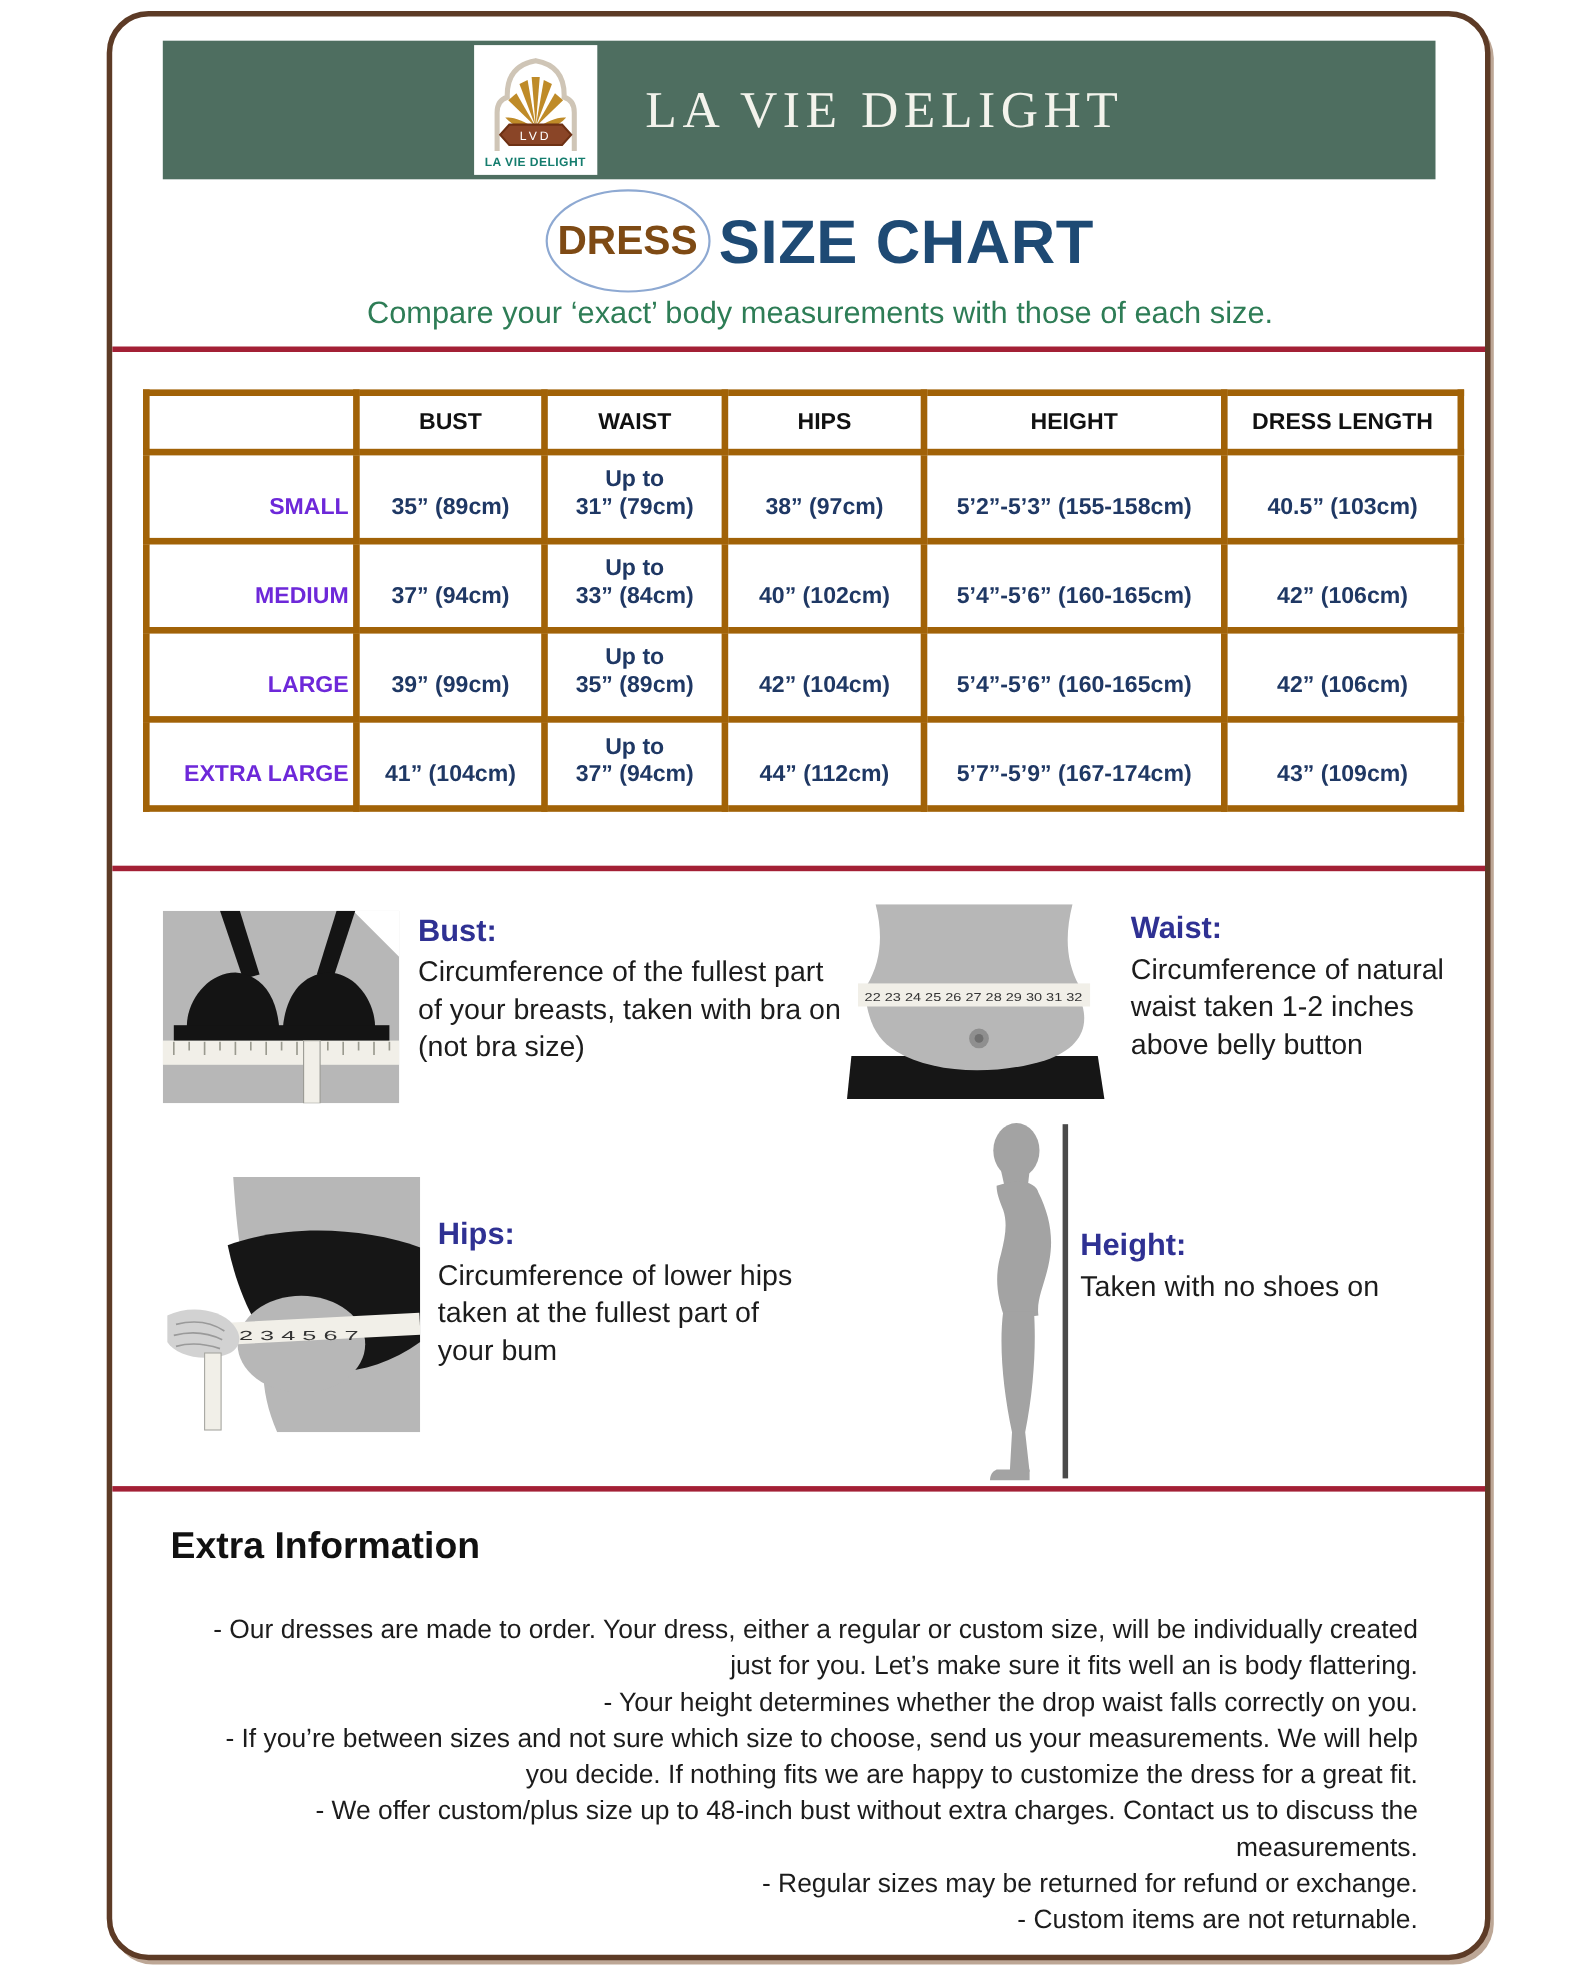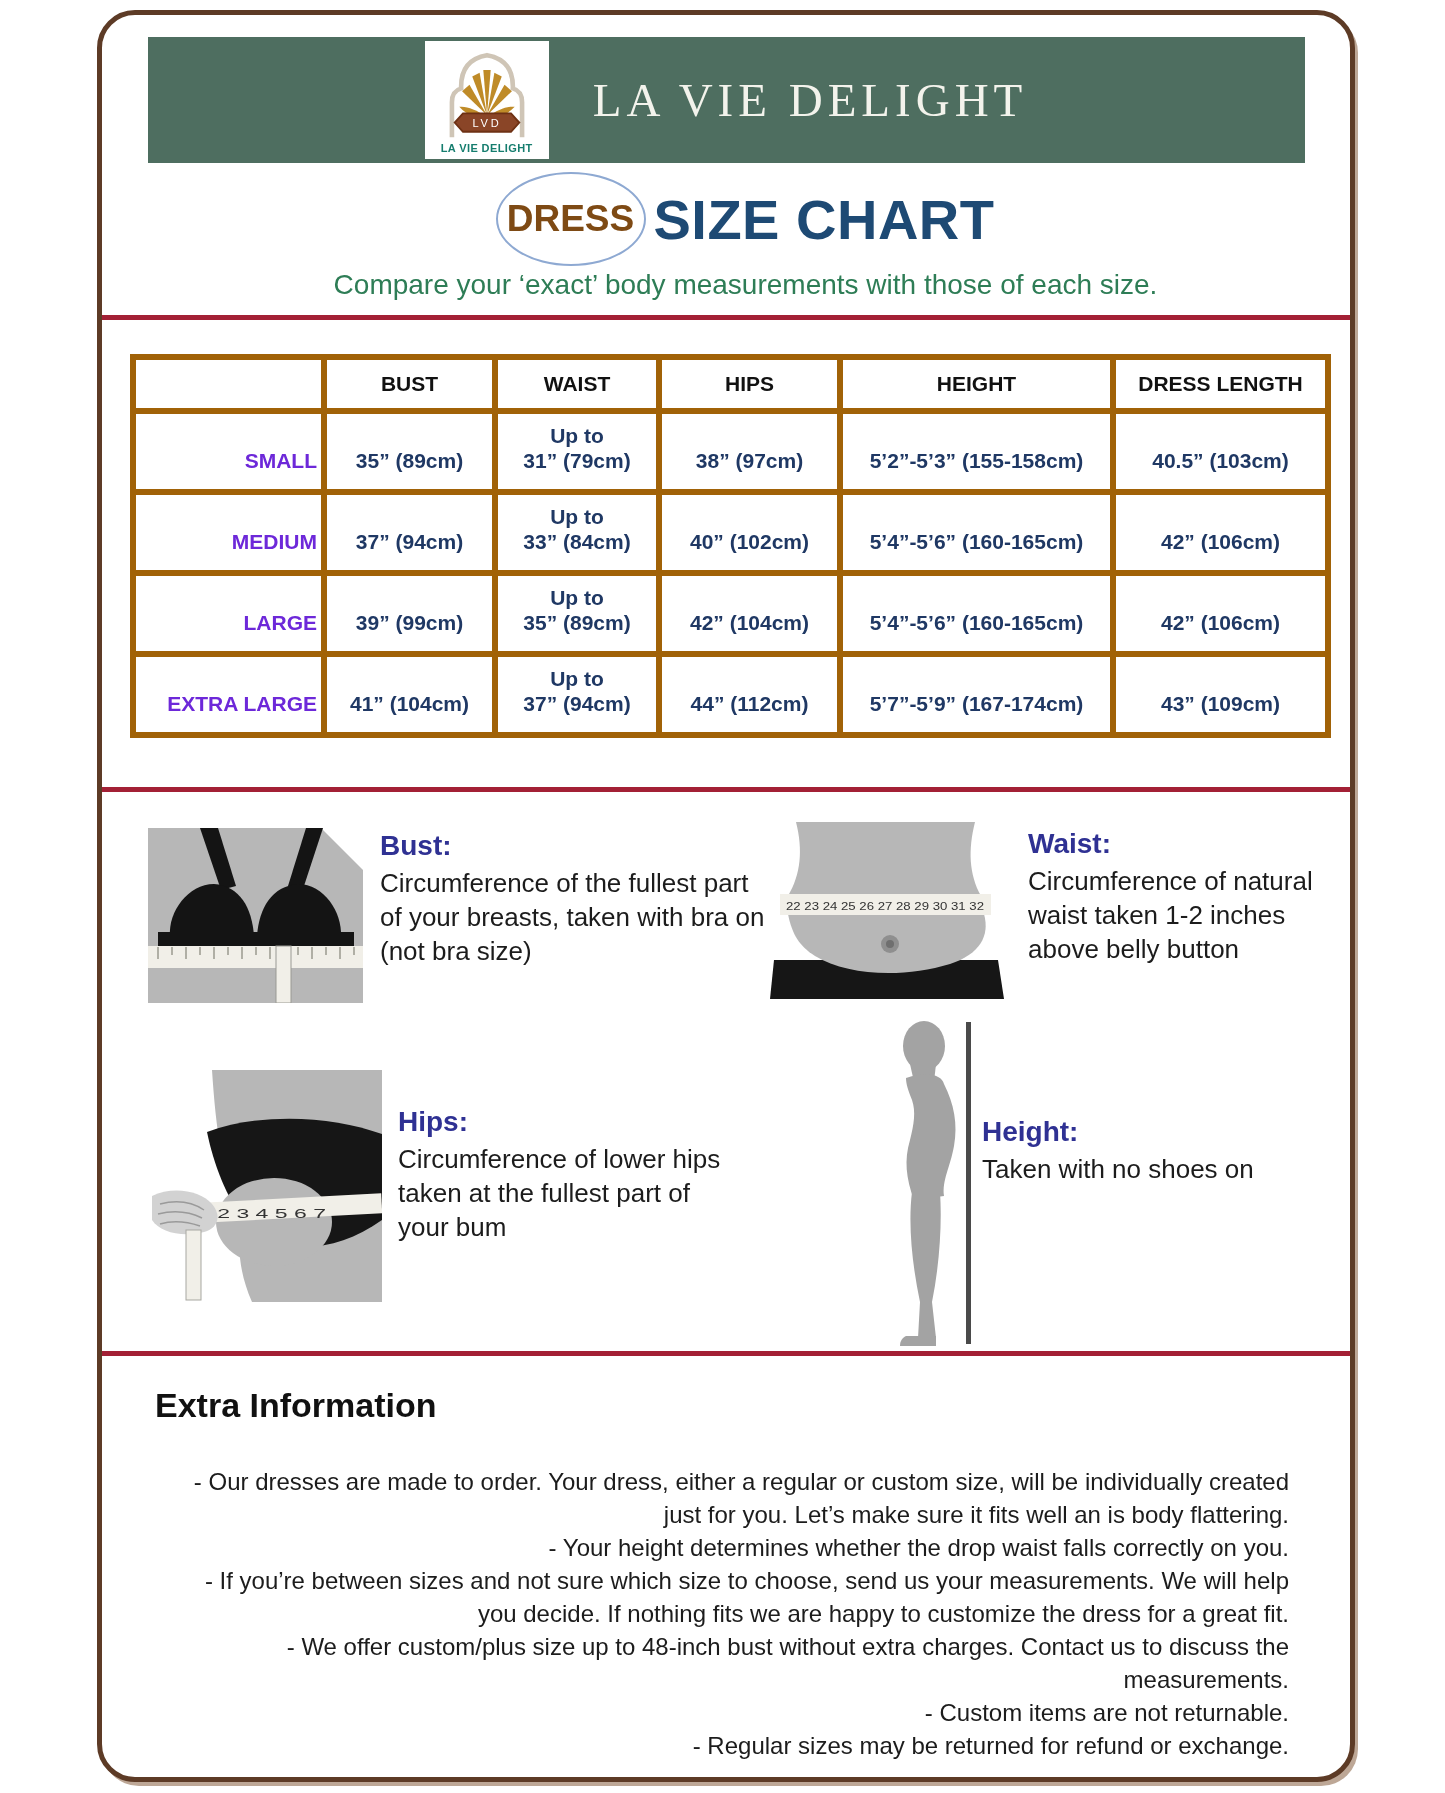--- a/index.html
+++ b/index.html
@@ -5,21 +5,21 @@
   html,body{margin:0;padding:0;background:#ffffff;}
   body{width:1445px;height:1793px;position:relative;font-family:"Liberation Sans",sans-serif;}
   .page-frame{
     position:absolute;left:97px;top:10px;width:1258px;height:1772px;
     box-sizing:border-box;border:5px solid var(--border-brown);border-radius:38px;
     background:#fff;overflow:hidden;box-shadow:4px 5px 0 -1px #bda796;
   }
   
   .banner{margin:22px auto 0;width:1157px;height:126px;background:var(--banner-green);
     display:flex;align-items:center;justify-content:center;gap:44px;}
-  .logo-box{width:124px;height:118px;background:#fff;display:flex;flex-direction:column;
+  .logo-box{width:112px;height:118px;background:#fff;display:flex;flex-direction:column;
     align-items:center;justify-content:flex-start;padding-top:4px;box-sizing:border-box;}
   .logo-caption{font-size:11px;font-weight:bold;color:#157d6e;letter-spacing:.4px;margin-top:1px;white-space:nowrap;}
   .brand-name{font-family:"Liberation Serif",serif;font-size:47px;color:#f3f3ec;letter-spacing:5px;white-space:nowrap;}
   
   .title-row{margin-top:8px;height:96px;display:flex;align-items:center;justify-content:center;padding-left:38px;}
   .dress-badge{width:150px;height:94px;border:2px solid #8ea9d2;border-radius:50%;
     display:flex;align-items:center;justify-content:center;
     color:var(--dress-brown);font-size:37px;font-weight:bold;box-sizing:border-box;}
   .size-chart-title{font-size:56px;font-weight:bold;color:var(--title-navy);margin-left:8px;letter-spacing:.5px;}
   .subtitle{text-align:center;font-size:28px;color:var(--subtitle-green);margin-top:2px;padding-left:39px;}
@@ -225,22 +225,22 @@
 
   <div class="rule rule3"></div>
 
   <div class="info">
     <h2 class="info-heading">Extra Information</h2>
     <div class="bullets">
       <div class="bullet">- Our dresses are made to order. Your dress, either a regular or custom size, will be individually created just for you. Let’s make sure it fits well an is body flattering.</div>
       <div class="bullet">- Your height determines whether the drop waist falls correctly on you.</div>
       <div class="bullet">- If you’re between sizes and not sure which size to choose, send us your measurements. We will help you decide. If nothing fits we are happy to customize the dress for a great fit.</div>
       <div class="bullet">- We offer custom/plus size up to 48-inch bust without extra charges. Contact us to discuss the measurements.</div>
+      <div class="bullet">- Regular sizes may be returned for refund or exchange.</div>
       <div class="bullet">- Custom items are not returnable.</div>
-      <div class="bullet">- Regular sizes may be returned for refund or exchange.</div>
     </div>
   </div>
 
   <div class="footer-banner">
     <div class="footer-url">WWW.LAVIEDELIGHT.COM</div>
   </div>
 
 </div>
 
 </body></html>

